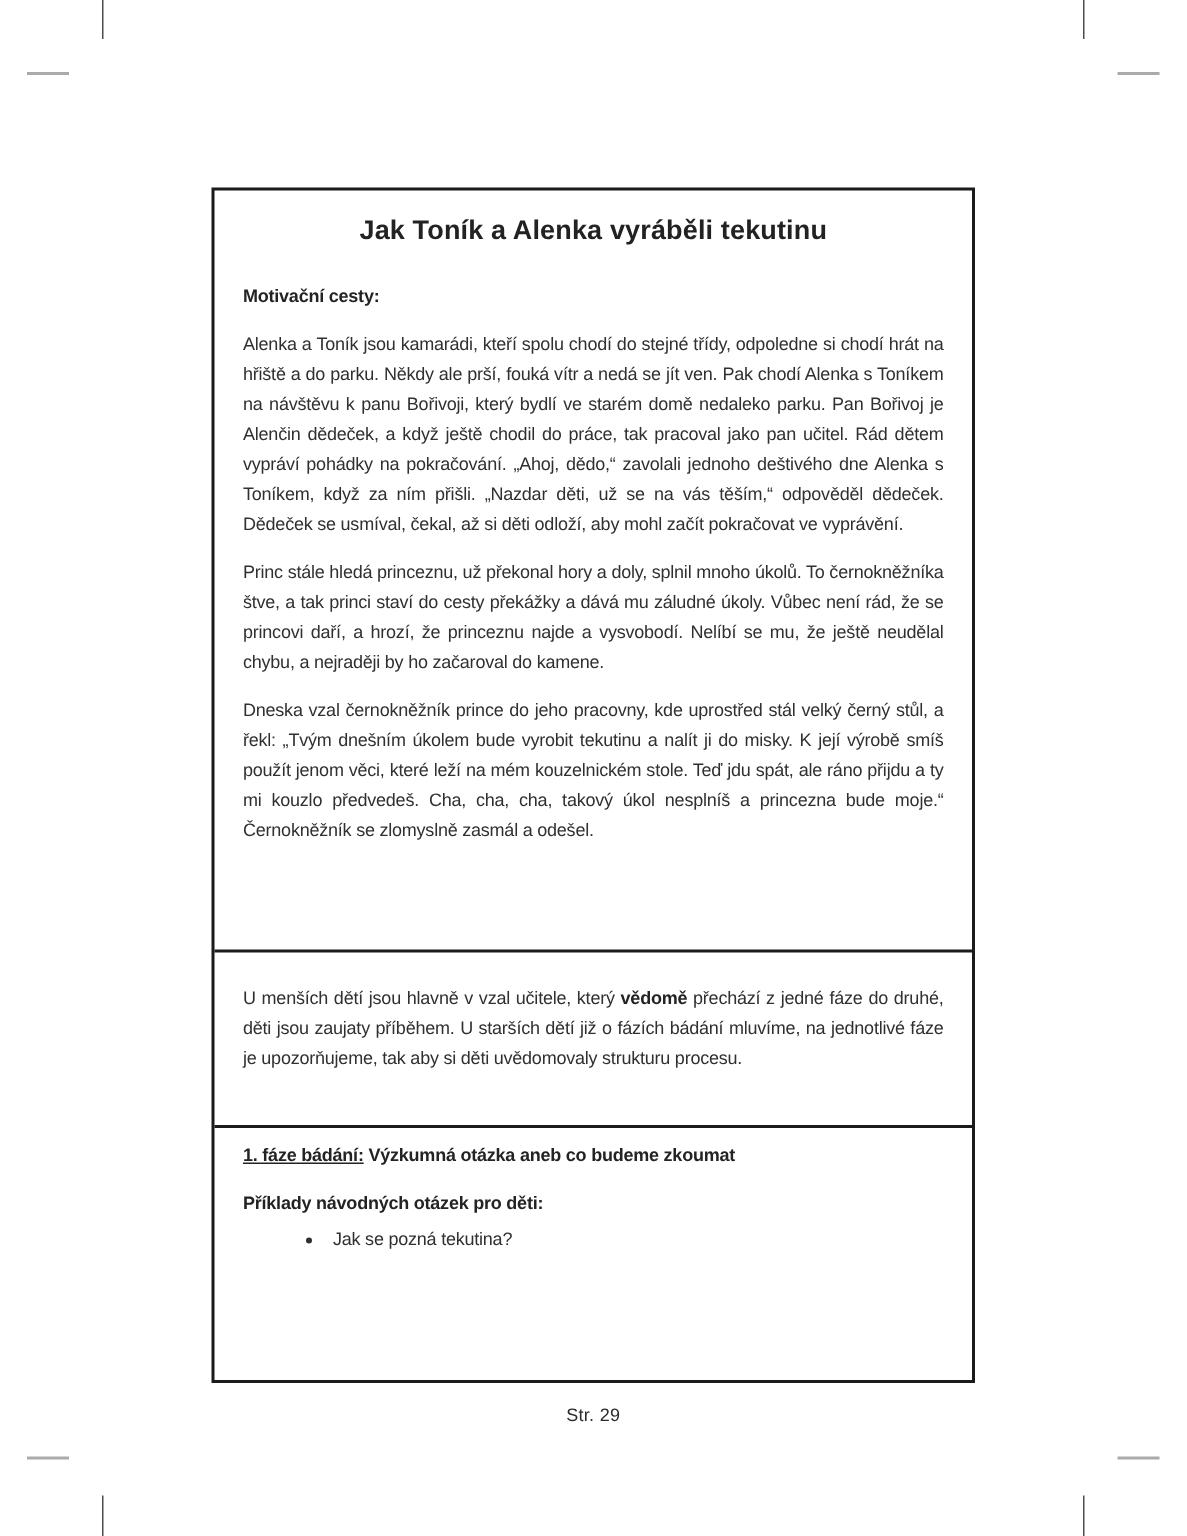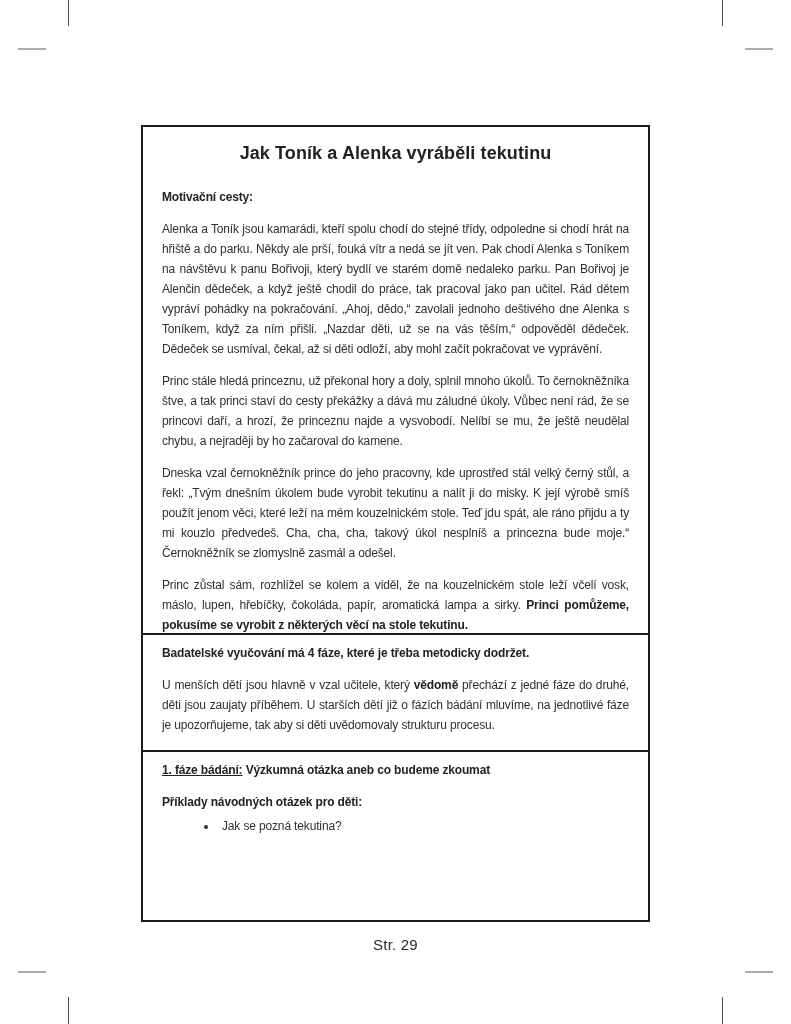--- a/index.html
+++ b/index.html
@@ -70,21 +70,21 @@
     list-style: disc;
   }
   ul.qs li { padding-left: 4px; }
 
   
   .footer {
     position: absolute;
     left: 0; top: 936px;
     width: 791px;
     text-align: center;
-    font-size: 15px;
+    font-size: 12px;
     color: #2b2b2b;
     letter-spacing: 0.2px;
   }
 </style>
 </head>
 <body>
 
 <div class="page">
 
   <div class="crop-v tl-v"></div>
@@ -97,25 +97,23 @@
   <div class="crop-v br-v"></div>
 
   <div class="doc-box">
 
     <section class="sec sec1">
       <h1 class="title">Jak Toník a Alenka vyráběli tekutinu</h1>
       <p class="h">Motivační cesty:</p>
       <p class="body">Alenka a Toník jsou kamarádi, kteří spolu chodí do stejné třídy, odpoledne si chodí hrát na hřiště a do parku. Někdy ale prší, fouká vítr a nedá se jít ven. Pak chodí Alenka s Toníkem na návštěvu k panu Bořivoji, který bydlí ve starém domě nedaleko parku. Pan Bořivoj je Alenčin dědeček, a když ještě chodil do práce, tak pracoval jako pan učitel. Rád dětem vypráví pohádky na pokračování. „Ahoj, dědo,“ zavolali jednoho deštivého dne Alenka s Toníkem, když za ním přišli. „Nazdar děti, už se na vás těším,“ odpověděl dědeček. Dědeček se usmíval, čekal, až si děti odloží, aby mohl začít pokračovat ve vyprávění.</p>
       <p class="body">Princ stále hledá princeznu, už překonal hory a doly, splnil mnoho úkolů. To černokněžníka štve, a tak princi staví do cesty překážky a dává mu záludné úkoly. Vůbec není rád, že se princovi daří, a hrozí, že princeznu najde a vysvobodí. Nelíbí se mu, že ještě neudělal chybu, a nejraději by ho začaroval do kamene.</p>
       <p class="body">Dneska vzal černokněžník prince do jeho pracovny, kde uprostřed stál velký černý stůl, a řekl: „Tvým dnešním úkolem bude vyrobit tekutinu a nalít ji do misky. K její výrobě smíš použít jenom věci, které leží na mém kouzelnickém stole. Teď jdu spát, ale ráno přijdu a ty mi kouzlo předvedeš. Cha, cha, cha, takový úkol nesplníš a princezna bude moje.“ Černokněžník se zlomyslně zasmál a odešel.</p>
-      <p class="body"><span>Princ zůstal sám, rozhlížel se kolem a viděl, že na kouzelnickém stole leží včelí vosk, máslo, lupen, hřebíčky, čokoláda, papír, aromatická lampa a sirky. </span><span class="b">Princi pomůžeme, pokusíme se vyrobit z některých věcí na stole tekutinu.</span></p>
     </section>
 
     <section class="sec sec2">
-      <p class="h">Badatelské vyučování má 4 fáze, které je třeba metodicky dodržet.</p>
       <p class="body"><span>U menších dětí jsou hlavně v vzal učitele, který </span><span class="b">vědomě</span><span> přechází z jedné fáze do druhé, děti jsou zaujaty příběhem. U starších dětí již o fázích bádání mluvíme, na jednotlivé fáze je upozorňujeme, tak aby si děti uvědomovaly strukturu procesu.</span></p>
     </section>
 
     <section class="sec sec3">
       <p class="h"><span class="u">1. fáze bádání:</span><span> Výzkumná otázka aneb co budeme zkoumat</span></p>
       <p class="h examples">Příklady návodných otázek pro děti:</p>
       <ul class="qs">
         <li>Jak se pozná tekutina?</li>
       </ul>
     </section>

